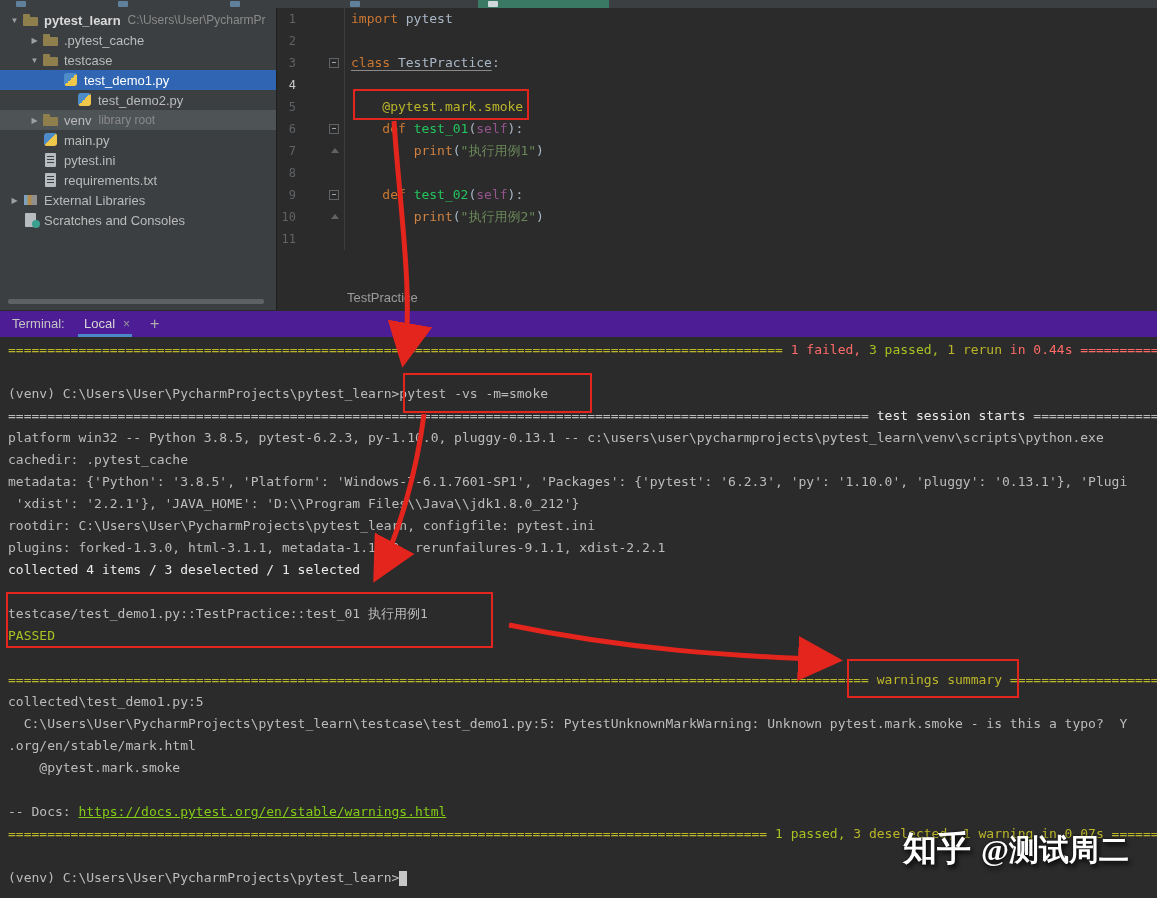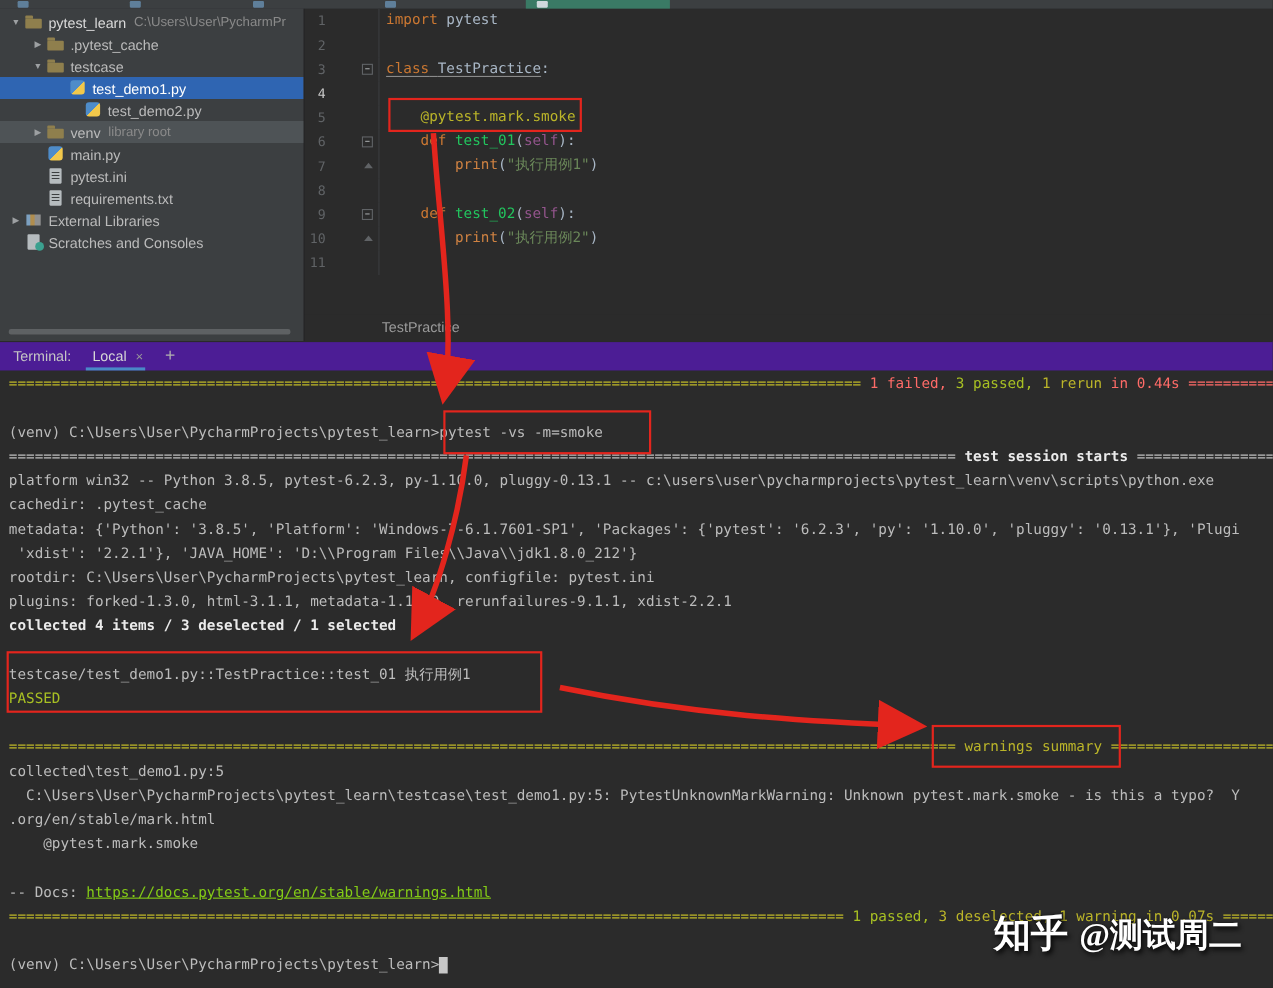--- a/index.html
+++ b/index.html
@@ -17,21 +17,21 @@
     border-right:1px solid #1f1f1f;font-family:"Liberation Sans","DejaVu Sans",sans-serif;
     font-size:13px;color:#bbbbbb;overflow:hidden}
   #project-tree{padding-top:2px}
   .tree-row{height:20px;display:flex;align-items:center;white-space:nowrap;cursor:default}
   .tree-row.selected{background:#2f65b2;color:#ffffff}
   .tree-row.selected .tree-label{color:#ffffff}
   .tree-row.hl{background:#4e5356}
   .tree-arrow{width:17px;flex:none;font-size:8px;color:#9da0a2;text-align:center}
   .tree-icon{width:16px;height:16px;position:relative;margin-right:5px;flex:none}
   .tree-label{color:#bbbbbb}
-  .tree-label.bold{font-weight:normal;color:#dadada}
+  .tree-label.bold{font-weight:bold;color:#dadada}
   .tree-hint{color:#8a8a8a;margin-left:7px;font-size:12px}
   .icon-folder::before{content:"";position:absolute;left:0;top:5px;width:15px;height:9px;background:#8f7f4d;border-radius:1px}
   .icon-folder::after{content:"";position:absolute;left:0;top:2px;width:7px;height:3px;background:#8f7f4d;border-radius:1px 1px 0 0}
   .icon-python::before{content:"";position:absolute;left:1px;top:1px;width:13px;height:13px;border-radius:3px;
     background:linear-gradient(135deg,#4e8cc9 50%,#f2c84b 50%)}
   .icon-ini::before,.icon-txt::before,.icon-scratch::before{content:"";position:absolute;left:2px;top:1px;width:11px;height:14px;background:#b6bcbf;border-radius:1px}
   .icon-ini::after,.icon-txt::after{content:"";position:absolute;left:4px;top:4px;width:7px;height:8px;
     background:repeating-linear-gradient(#3c3f41 0 1px,transparent 1px 3px)}
   .icon-scratch::after{content:"";position:absolute;right:-1px;bottom:0;width:8px;height:8px;border-radius:50%;background:#3ba08f}
   .icon-libs::before{content:"";position:absolute;left:1px;top:3px;width:13px;height:10px;
@@ -67,21 +67,21 @@
   #terminal-tab{position:absolute;left:84px;top:0;line-height:26px;color:#d6d6d6}
   #tab-close{margin-left:8px;color:#9a9a9a;font-size:12px}
   #tab-underline{position:absolute;left:78px;bottom:0;width:54px;height:3px;background:#4a88c7}
   #new-tab{position:absolute;left:150px;top:0;line-height:25px;font-size:16px;color:#b0b0b0}
   #terminal{position:absolute;left:0;top:337px;width:1157px;height:561px;background:#2b2b2b;overflow:hidden;padding:2px 0 0 8px}
   .t-line{height:22px;line-height:22px;font-size:13px;white-space:pre;overflow:visible}
   .ts-def{color:#bcbcbc}
   .ts-red{color:#ff6b68}
   .ts-green{color:#a8c023}
   .ts-yellow{color:#bbb529}
-  .ts-bold{color:#ebebeb;font-weight:bold}
+  .ts-bold{color:#ebebeb;font-weight:normal}
   .ts-link{color:#84cc16;text-decoration:underline;cursor:pointer}
   .ts-cursor{display:inline-block;width:8px;height:15px;background:#c7c7c7;vertical-align:middle}
 
   
   #annotations{position:absolute;left:0;top:0;width:1157px;height:898px;pointer-events:none;z-index:20}
   .ann{fill:none;stroke:#e3251d;stroke-width:2}
   .arr{fill:none;stroke:#e3251d;stroke-width:5;marker-end:url(#ah)}
   #watermark{position:absolute;right:28px;top:826px;z-index:21;color:#ffffff;
     font-family:Liberation Serif, serif;font-weight:bold;
     text-shadow:2px 3px 5px rgba(0,0,0,0.9),0 0 2px rgba(0,0,0,0.6);white-space:nowrap}

